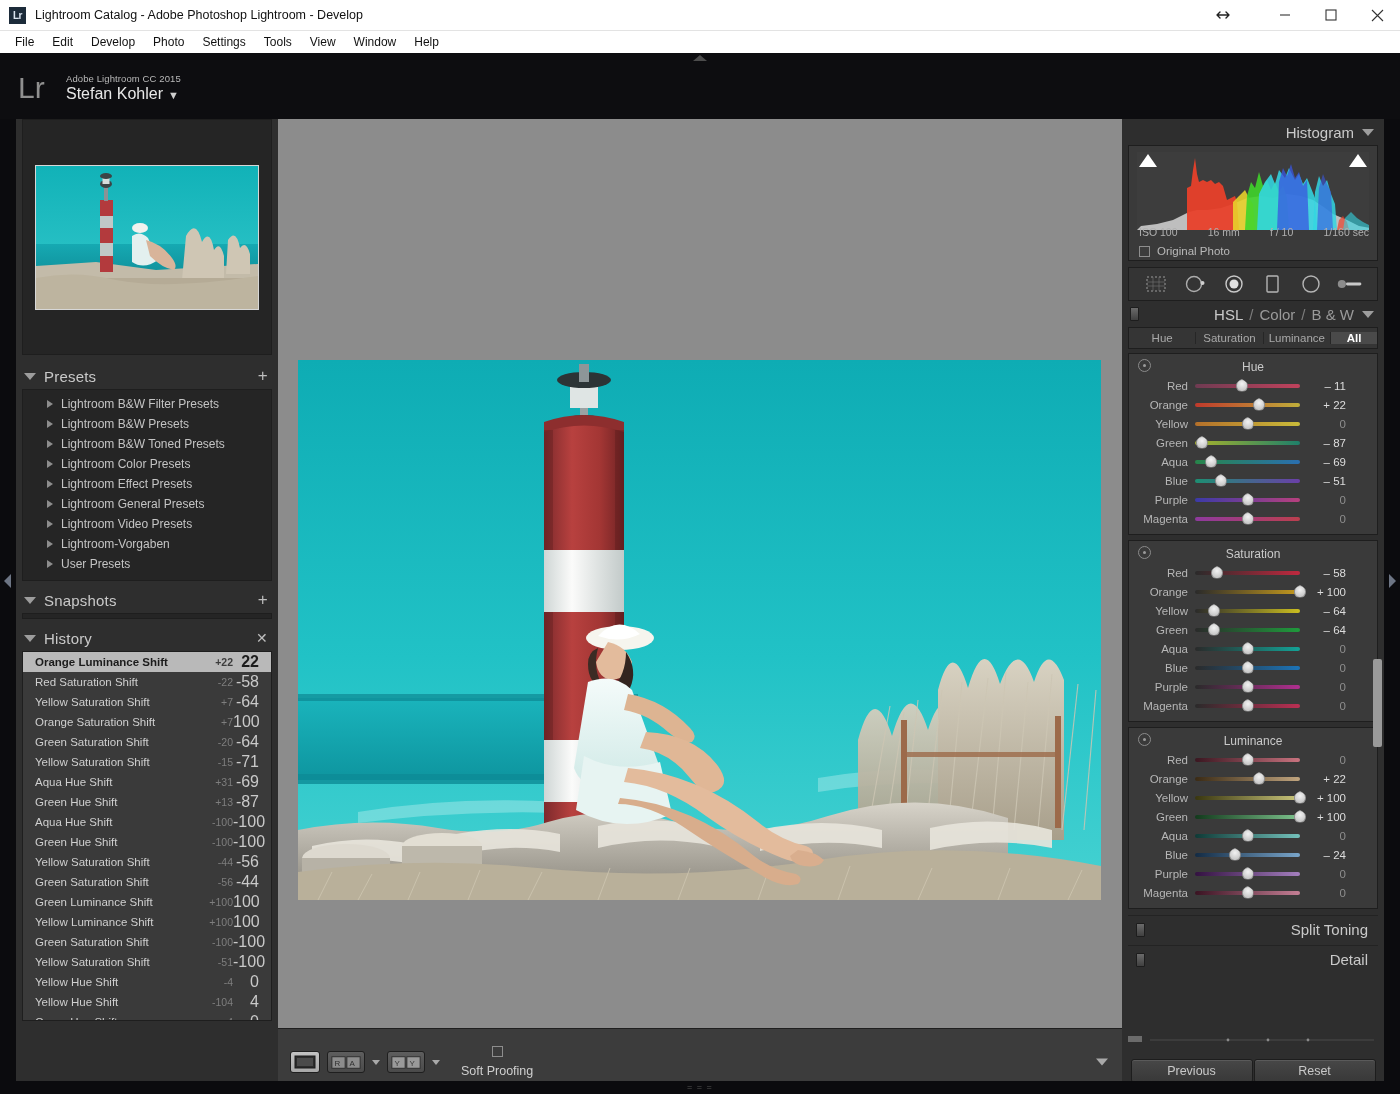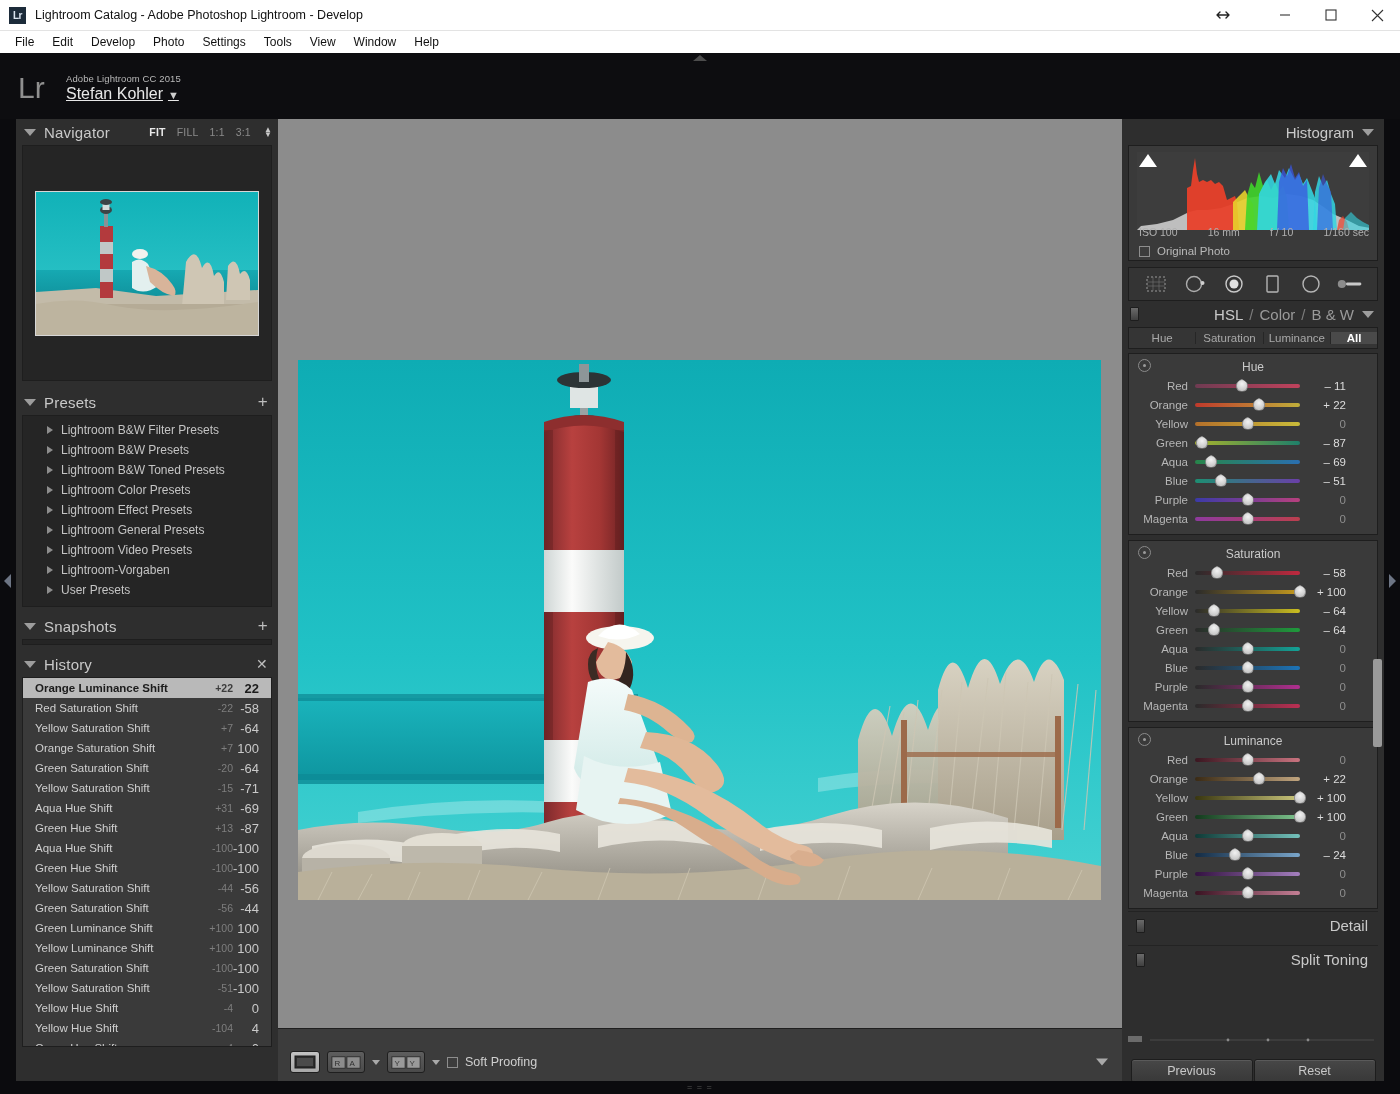--- a/index.html
+++ b/index.html
@@ -55,21 +55,21 @@
     width:0;height:0;border-left:7px solid transparent;border-right:7px solid transparent;
     border-bottom:6px solid #4c4c4c;
   }
   .lr-logo {
     position:absolute; left:18px; top:20px;
     font-size:30px; color:#8f8f8f; font-family:"Liberation Sans", sans-serif;
     letter-spacing:0px; line-height:1;
   }
   .lr-idblock { position:absolute; left:66px; top:20px; }
   .lr-idblock .cc { font-size:9.5px; color:#b9b9b9; letter-spacing:.1px;}
-  .lr-idblock .user { font-size:16px; color:#e8e8e8; margin-top:1px;text-decoration:underline;}
+  .lr-idblock .user { font-size:16px; color:#e8e8e8; margin-top:1px;}
   .lr-idblock .user .caret { font-size:11px; color:#cfcfcf; margin-left:5px;}
 
   .modules {
     position:absolute; right:20px; top:82px;
     display:flex; align-items:center; gap:0px;
   }
   .module {
     font-size:15.5px; color:#9a9a9a; padding:0 13px; letter-spacing:.2px;
   }
   .module.active { color:#fff; font-weight:bold; }
@@ -146,21 +146,21 @@
   .hist-body {
     margin:0 6px; background:#3a3a3a; border:1px solid #1e1e1e;
     height:370px; overflow:hidden;
   }
   .hist-row {
     display:flex; align-items:center; height:20px; font-size:11.5px; color:#cfcfcf;
   }
   .hist-row.selected { background:#b9b9b9; color:#1c1c1c; font-weight:bold; }
   .hist-row .hname { padding-left:12px; flex:1; }
   .hist-row .hdelta { width:52px; text-align:right; color:#7e7e7e; font-size:10.5px; }
-  .hist-row .hval { width:38px; text-align:right; padding-right:12px; color:#c9c9c9; font-size:13px;}
+  .hist-row .hval { width:38px; text-align:right; padding-right:12px; color:#c9c9c9; font-size:16px;}
   .hist-row.selected .hdelta { color:#3d3d3d; }
   .hist-row.selected .hval { color:#1c1c1c; }
 
   .lp-footer {
     position:absolute; left:0; bottom:0; width:262px; height:46px;
     display:flex; align-items:center; justify-content:center; gap:3px;
   }
   .lr-btn {
     width:122px; height:24px; border-radius:3px;
     background:linear-gradient(#474747,#383838);
@@ -189,21 +189,21 @@
   }
   .tool-row { display:flex; align-items:center; height:66px; padding-left:12px; gap:7px; }
   .tbtn {
     height:22px; border:1px solid #1f1f1f; border-radius:3px;
     background:linear-gradient(#5e5e5e,#4a4a4a);
     display:flex; align-items:center; justify-content:center;
     padding:0 3px;
   }
   .tbtn.on { background:linear-gradient(#c2c2c2,#a8a8a8); }
   .tcaret { width:0;height:0;border-left:4px solid transparent;border-right:4px solid transparent;border-top:5px solid #a9a9a9; }
-  .softproof { display:flex; align-items:center; gap:7px; color:#cfcfcf; font-size:12.5px;}
+  .softproof { display:flex; align-items:center; gap:7px; margin-left:14px; color:#cfcfcf; font-size:12.5px;flex-direction:column;}
   .chk { width:11px; height:11px; border:1px solid #8d8d8d; background:#3c3c3c; }
   .tool-caret-right {
     position:absolute; right:14px; top:50%; transform:translateY(-50%);
     width:0;height:0;border-left:6px solid transparent;border-right:6px solid transparent;border-top:7px solid #a9a9a9;
   }
 
   
   .right-panel {
     position:absolute; right:16px; top:66px; width:262px; height:975px;
     background:#2e2e2e;
@@ -365,34 +365,20 @@
     <div class="panel-edge-left">
       <div class="edge-arrow-l"></div>
     </div>
 
     <div class="panel-edge-right">
       <div class="edge-arrow-r"></div>
     </div>
 
     <div class="left-panel">
 
-      <div class="pheader nav-header">
-        <span class="tri"></span>
-        <span>Navigator</span>
-        <span class="nav-zooms">
-          <span class="z active">FIT</span>
-          <span class="z">FILL</span>
-          <span class="z">1:1</span>
-          <span class="z">3:1</span>
-          <span class="updown">
-              <span>▲</span>
-              <span>▼</span>
-            </span>
-        </span>
-      </div>
       <div class="nav-body">
         <div class="nav-thumb">
           <svg width="222" height="143" viewBox="0 0 222 143" preserveAspectRatio="none">
             <defs>
               <linearGradient id="tsky" x1="0" y1="0" x2="0" y2="1">
                 <stop offset="0" stop-color="#11b2b8"></stop>
                   <stop offset="1" stop-color="#35c9cc"></stop>
               </linearGradient>
               <linearGradient id="twater" x1="0" y1="0" x2="0" y2="1">
                 <stop offset="0" stop-color="#16a9b2"></stop>
@@ -1045,28 +1031,28 @@
           </div>
         <div class="srow">
             <span class="slab">Magenta</span>
             <span class="strack" style="background: linear-gradient(to right, rgb(58, 19, 34), rgb(197, 127, 149));">
               <span class="sknob" style="left: 52.5px;"></span>
             </span>
             <span class="sval zero">0</span>
           </div>
       </div>
 
+      <div class="collapsed-panel">
+        <span class="switch" style="top:7px"></span>
+        <span>Split Toning</span>
+        <span class="tri-l"></span>
+      </div>
       <div class="collapsed-panel" style="margin-top:2px">
         <span class="switch" style="top:7px"></span>
         <span>Detail</span>
-        <span class="tri-l"></span>
-      </div>
-      <div class="collapsed-panel">
-        <span class="switch" style="top:7px"></span>
-        <span>Split Toning</span>
         <span class="tri-l"></span>
       </div>
 
       <div class="mini-scale">
         <svg width="250" height="16" viewBox="0 0 250 16">
             <rect x="0" y="4" width="14" height="6" fill="#6b6b6b"></rect>
             <path d="M22 8 H246" stroke="#4a4a4a"></path>
             <circle cx="100" cy="8" r="1.4" fill="#8a8a8a"></circle>
             <circle cx="140" cy="8" r="1.4" fill="#8a8a8a"></circle>
             <circle cx="180" cy="8" r="1.4" fill="#8a8a8a"></circle>

